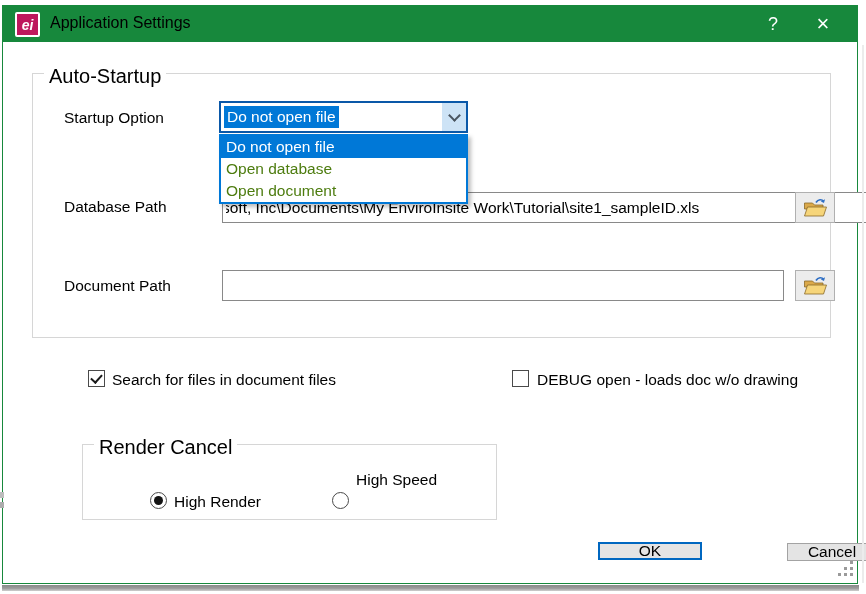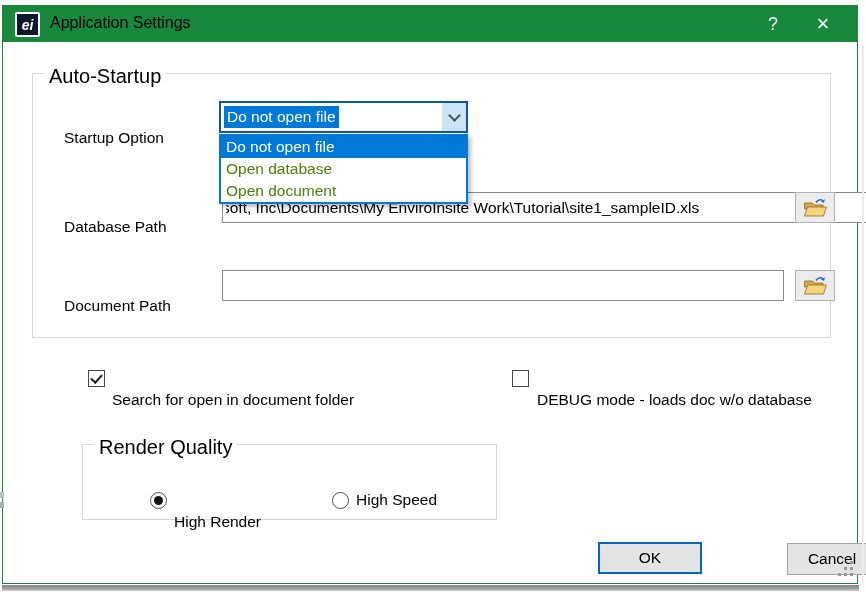--- a/index.html
+++ b/index.html
@@ -5,33 +5,33 @@
   * { margin:0; padding:0; box-sizing:border-box; }
   body { font-family:"Liberation Sans", sans-serif; background:#fff; }
   .stage { position:relative; width:866px; height:594px; background:#fff; overflow:hidden; }
 
   .window { position:absolute; left:2px; top:5px; width:856px; height:579px;
             background:#fff; border:1px solid #17883c; }
 
   .titlebar { position:absolute; left:3px; top:6px; width:854px; height:36px;
               background:#17883c; display:flex; align-items:center; }
   .app-icon { position:absolute; left:12px; top:6px; width:25px; height:25px;
-              background:#0f172a; border:2px solid #fff; border-radius:2px;
+              background:#be185d; border:2px solid #fff; border-radius:2px;
               color:#fff; font-style:italic; font-weight:bold; font-size:14px;
               display:flex; align-items:center; justify-content:center; }
   .title-text { position:absolute; left:47px; top:8px; color:#000000; font-size:16px; }
   .cap-btn { position:absolute; top:0; height:36px; width:44px; color:#fff;
              display:flex; align-items:center; justify-content:center; }
   .help-btn { left:748px; font-size:18px; }
   .close-btn { left:798px; font-size:22px; font-weight:300; }
 
   .groupbox { position:absolute; border:1px solid #d6d6d6; background:transparent; }
   .group-label { position:absolute; background:#fff; padding:0 5px; font-size:20px; color:#000; }
 
-  .field-label { position:absolute; font-size:15.5px; color:#000;margin-top:20px; }
+  .field-label { position:absolute; font-size:15.5px; color:#000; }
 
   .textbox { position:absolute; height:31px; border:1px solid #898989; background:#fff;
              font-family:"Liberation Sans", sans-serif; font-size:15.5px; color:#000;
              padding:0 3px; text-indent:-4px; }
 
   .browse-btn { position:absolute; width:40px; height:31px; background:#ececec;
                 border:1px solid #b0b0b0; display:flex; align-items:center; justify-content:center; }
 
   
   .combo { position:absolute; left:219px; top:101px; width:249px; height:32px;
@@ -54,21 +54,21 @@
   
   .checkbox { position:absolute; width:17px; height:17px; background:#fff; border:1px solid #4a4a4a; }
   .checkbox.checked::after { content:""; position:absolute; left:2px; top:3px; width:9px; height:5px;
                              border-left:2px solid #1a1a1a; border-bottom:2px solid #1a1a1a;
                              transform:rotate(-48deg); }
   .radio { position:absolute; width:17px; height:17px; border:1px solid #4a4a4a; border-radius:50%;
            background:#fff; display:flex; align-items:center; justify-content:center; }
   .radio.selected::after { content:""; width:9px; height:9px; background:#141414; border-radius:50%; }
 
   
-  .btn { position:absolute; height:32px; background:#e4e4e4; font-size:15.5px; color:#000;
+  .btn { position:absolute; height:18px; background:#e4e4e4; font-size:15.5px; color:#000;
          display:flex; align-items:center; justify-content:center;
          font-family:"Liberation Sans", sans-serif; }
   .btn-ok { left:598px; top:542px; width:104px; border:2px solid #0067c0; }
   .btn-cancel { left:747px; top:543px; width:90px; border:1px solid #a3a3a3;margin-left:40px; }
 
   .grip { position:absolute; left:838px; top:561px; width:3px; height:3px; background:transparent;
           box-shadow:12px 0 #9a9a9a, 6px 6px #9a9a9a, 12px 6px #9a9a9a,
                      0 12px #9a9a9a, 6px 12px #9a9a9a, 12px 12px #9a9a9a; }
 
   .shadow-band { position:absolute; left:2px; top:585px; width:857px; height:6px;
@@ -126,27 +126,27 @@
   <div class="browse-btn" style="left:795px; top:270px;">
     <svg width="25" height="20" viewBox="0 0 25 20">
       <path d="M1.5 5 h8 l2 2 h8.5 v4 H1.5 z" fill="#dba94a" stroke="#8a6a28" stroke-width="0.8"></path>
       <path d="M1.5 18 L4.5 9 h19 l-3 9 z" fill="#f6d57a" stroke="#8a6a28" stroke-width="0.8"></path>
       <path d="M13 4.5 C15 1 19 1 20.5 3.5" fill="none" stroke="#2f6fc4" stroke-width="1.7"></path>
       <path d="M22 1.2 L21 5 L17.8 3.6 z" fill="#2f6fc4"></path>
     </svg>
   </div>
 
   <div class="checkbox checked" style="left:88px; top:370px;"></div>
-  <div class="field-label" style="left:112px; top:371px;">Search for open in document folder</div>
+  <div class="field-label" style="left:112px; top:371px;">Search for files in document files</div>
 
   <div class="checkbox" style="left:512px; top:370px;"></div>
-  <div class="field-label" style="left:537px; top:371px;">DEBUG mode - loads doc w/o database</div>
+  <div class="field-label" style="left:537px; top:371px;">DEBUG open - loads doc w/o drawing</div>
 
   <div class="groupbox" style="left:82px; top:444px; width:415px; height:76px;"></div>
-  <div class="group-label" style="left:94px; top:436px;">Render Quality</div>
+  <div class="group-label" style="left:94px; top:436px;">Render Cancel</div>
 
   <div class="radio selected" style="left:150px; top:492px;"></div>
   <div class="field-label" style="left:174px; top:493px;">High Render</div>
 
   <div class="radio" style="left:332px; top:492px;"></div>
   <div class="field-label" style="left:356px; top:471px;text-align:center;">High Speed</div>
 
   <div class="btn btn-ok">OK</div>
   <div class="btn btn-cancel">Cancel</div>
 

